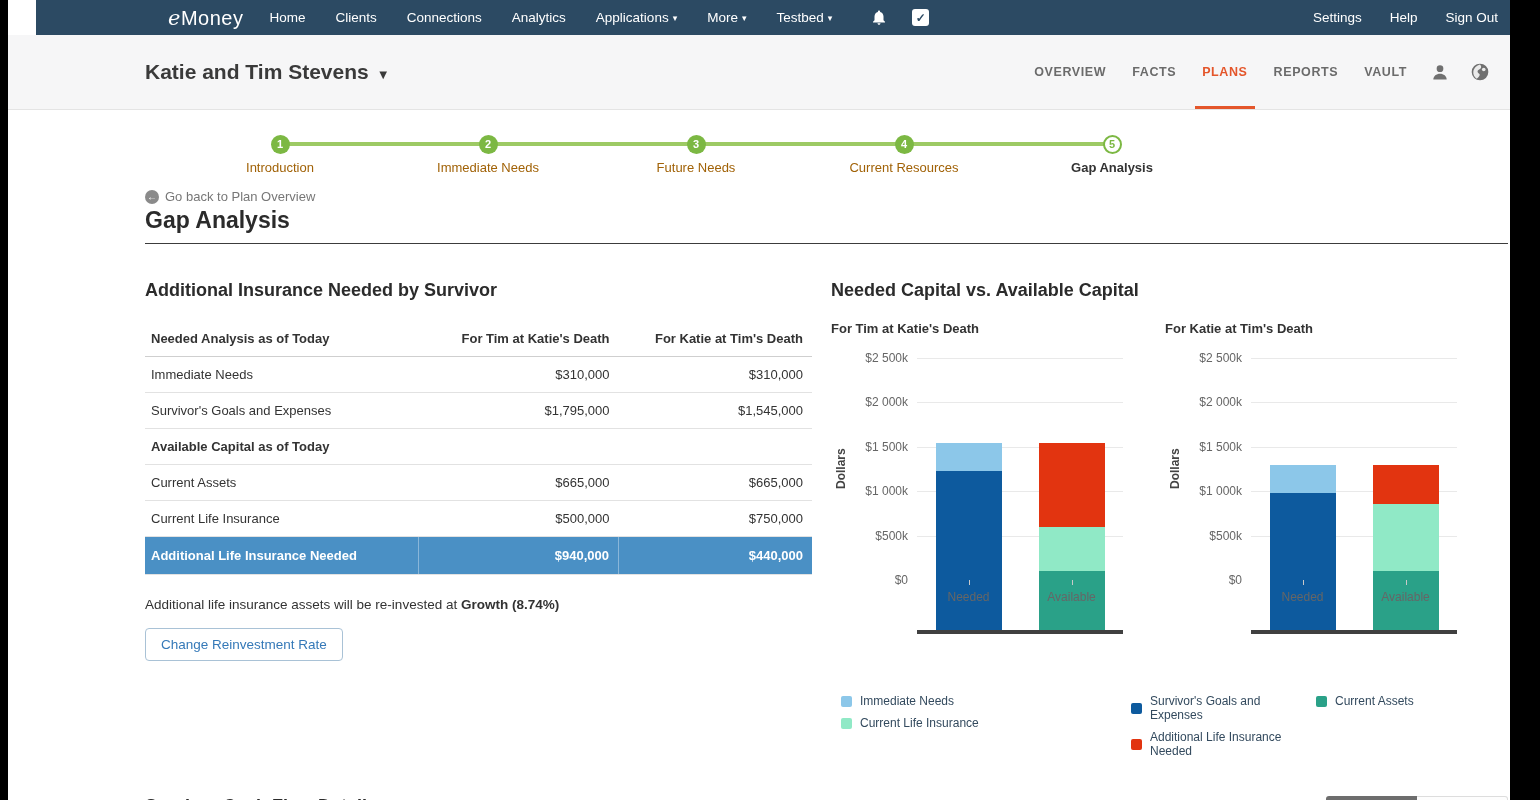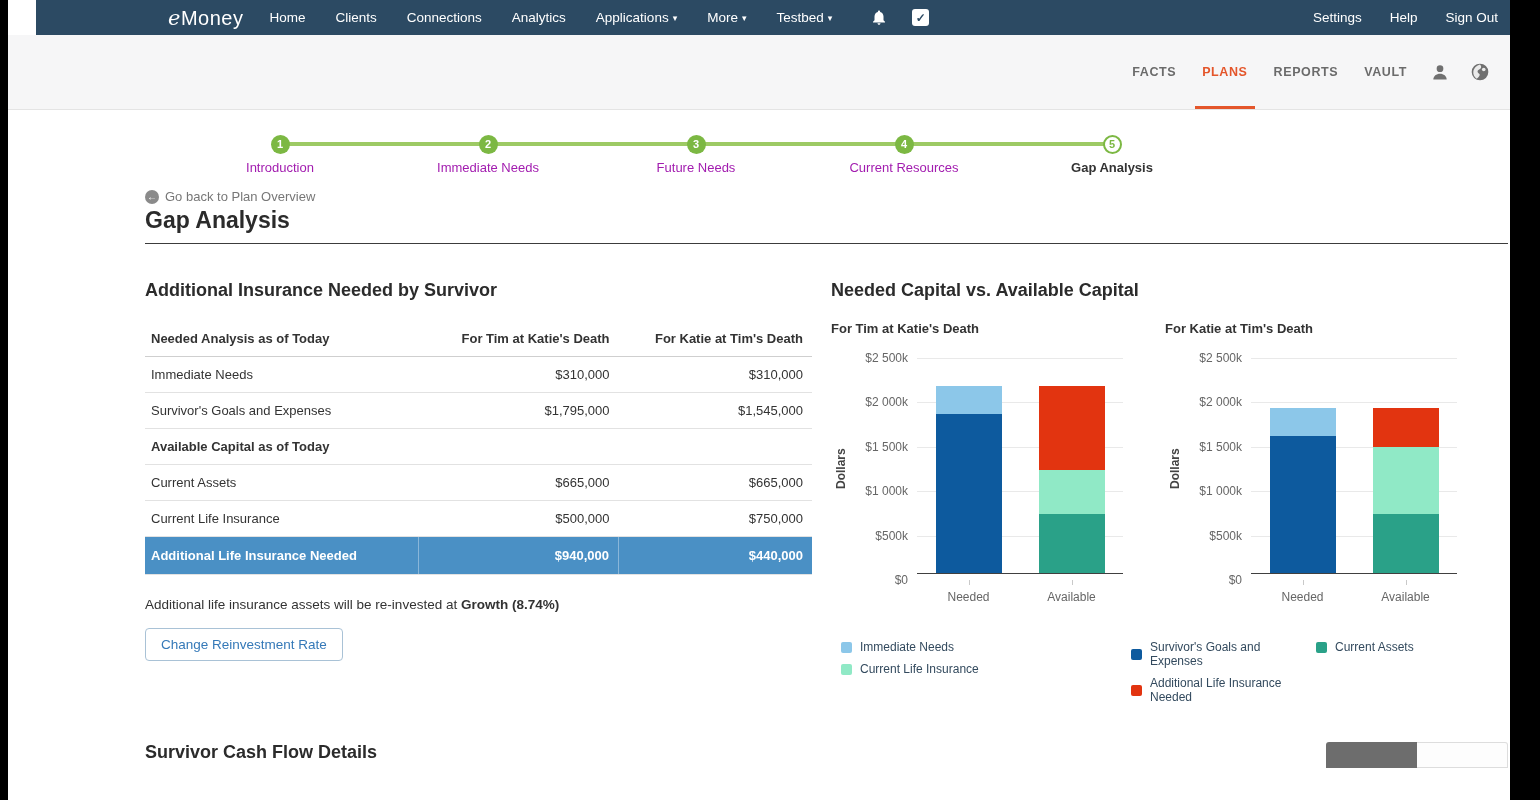--- a/index.html
+++ b/index.html
@@ -28,21 +28,21 @@
   .tab.active::after { content:""; position:absolute; left:6px; right:6px; bottom:0; height:3px; background:#e4562b; }
   .hdr-ic { width:20px; height:20px; margin:0 10px; cursor:pointer; }
 
   
   .stepper { display:flex; margin:24px 0 0 168px; }
   .step { width:208px; text-align:center; position:relative; }
   .step::before { content:""; position:absolute; top:8px; left:-104px; width:208px; height:4px; background:#9dca64; }
   .step:first-child::before { display:none; }
   .step .circle { position:relative; z-index:1; width:19px; height:19px; border-radius:50%; background:#7cb843; color:#fff; font-size:11px; font-weight:700; line-height:19px; display:inline-block; }
   .step.current .circle { background:#fff; border:2px solid #7cb843; color:#7cb843; line-height:15px; }
-  .step .slabel { margin-top:6px; font-size:13px; color:#a21caf; cursor:pointer; }
+  .step .slabel { margin-top:6px; font-size:13px; color:#a16207; cursor:pointer; }
   .step.current .slabel { color:#333; font-weight:700; cursor:default; }
 
   
   .page { padding:0 2px 0 137px; }
   .backlink { margin-top:14px; font-size:13px; color:#777; display:flex; align-items:center; gap:6px; cursor:pointer; }
   .back-ic { width:14px; height:14px; border-radius:50%; background:#8a8a8a; color:#fff; font-size:10px; line-height:14px; text-align:center; }
   .page-title { font-size:23px; font-weight:700; color:#2b2b2b; margin-top:3px; }
   .title-hr { border:none; border-top:1px solid #3c3c3c; margin-top:9px; }
 
   .main-row { display:flex; margin-top:36px; }
@@ -66,21 +66,21 @@
   .btn { margin-top:16px; display:inline-block; background:#fff; border:1px solid #a9c2d6; border-radius:4px; color:#3579b8; font-size:13.5px; padding:8px 15px; cursor:pointer; font-family:"Liberation Sans", sans-serif; }
 
   
   .charts-row { display:flex; margin-top:20px; }
   .chart { width:334px; }
   .c-title { font-size:13px; font-weight:700; color:#333; }
   .c-body { display:flex; margin-top:22px; }
   .c-ylab { width:20px; height:222px; display:flex; align-items:center; justify-content:center; writing-mode:vertical-rl; transform:rotate(180deg); font-size:12px; font-weight:700; color:#444; }
   .c-yticks { position:relative; width:66px; height:222px; }
   .ytick { position:absolute; right:9px; font-size:12px; color:#666; white-space:nowrap; }
-  .c-plot { position:relative; width:206px; height:216px; border-bottom:1px solid #404040; }
+  .c-plot { position:relative; width:206px; height:276px; border-bottom:4px solid #404040; }
   .gridline { position:absolute; left:0; right:0; height:1px; background:#e9e9e9; }
   .seg { position:absolute; width:66px; }
   .xtickmark { position:absolute; top:222px; width:1px; height:5px; background:#c9c9c9; }
   .xlab { position:absolute; top:232px; transform:translateX(-50%); font-size:12px; color:#666; }
 
   .legend { display:flex; padding-left:10px; margin-top:60px; }
   .lg-col { display:flex; flex-direction:column; gap:8px; }
   .lg-col:nth-child(1) { width:290px; } .lg-col:nth-child(2) { width:185px; }
   .lg-item { display:flex; align-items:center; gap:8px; font-size:12px; color:#334a5e; }
   .sw { width:11px; height:11px; border-radius:2px; flex:0 0 11px; }
@@ -118,21 +118,23 @@
     </div>
     <div class="nav-spacer"></div>
     <div class="nav-right">
       <div class="nav-item" style="margin-right:0"><span>Settings</span></div>
       <div class="nav-item" style="margin-right:0"><span>Help</span></div>
       <div class="nav-item" style="margin-right:0"><span>Sign Out</span></div>
     </div>
   </div>
 
   <div class="clientbar">
+    <div class="client-name"><span>Katie and Tim Stevens</span><span class="caret">▼</span></div>
     <div class="tabs">
+      <div class="tab">OVERVIEW</div>
       <div class="tab">FACTS</div>
       <div class="tab active">PLANS</div>
       <div class="tab">REPORTS</div>
       <div class="tab">VAULT</div>
       <div class="hdr-ic">
         <svg viewBox="0 0 24 24" width="20" height="20">
             <circle cx="12" cy="8" r="4" fill="#707070"></circle>
             <path fill="#707070" d="M4 21c0-4.4 3.6-7 8-7s8 2.6 8 7H4z"></path>
           </svg>
       </div>

